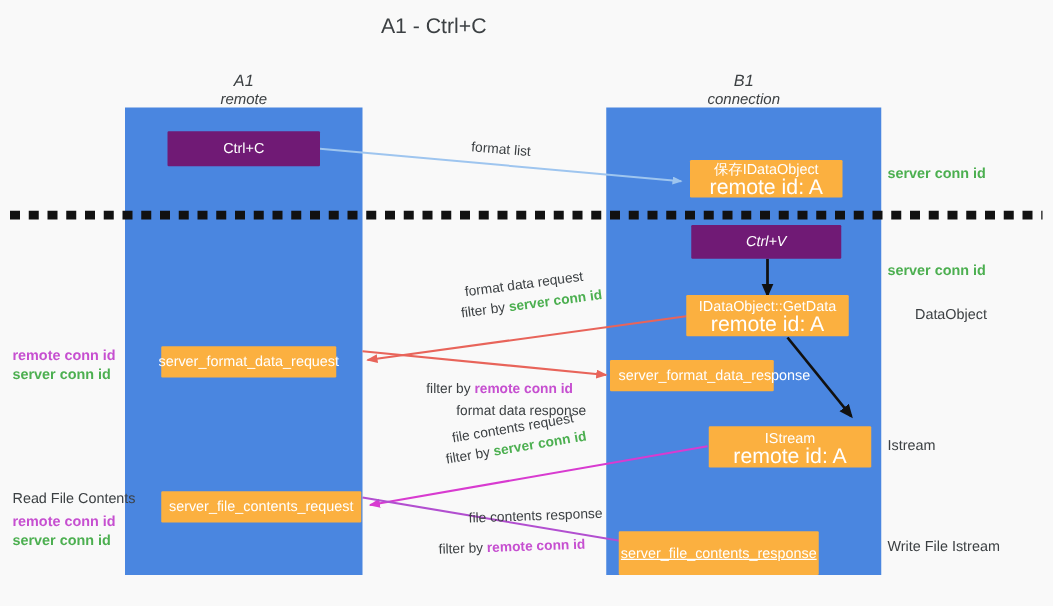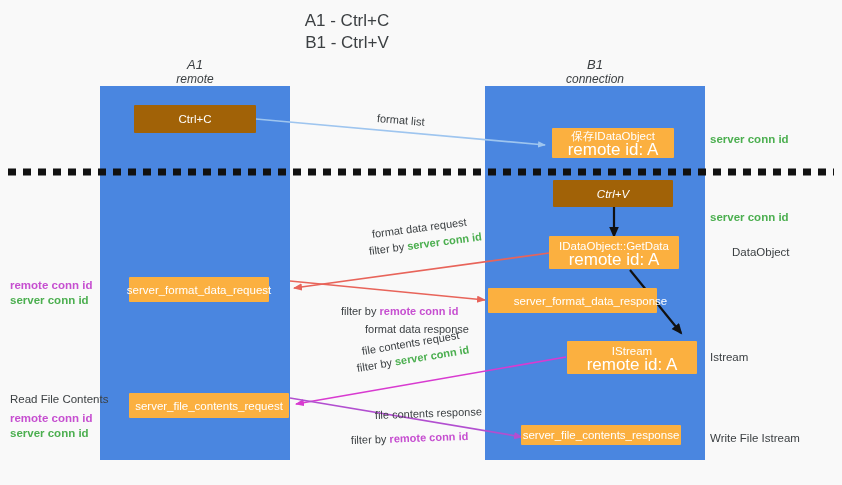--- a/index.html
+++ b/index.html
@@ -28,21 +28,21 @@
   
   .lane{position:absolute;background:#4a86e0;}
 
   
   .box{
     position:absolute;box-sizing:border-box;
     display:flex;flex-direction:column;align-items:center;justify-content:center;
     color:#ffffff;font-size:11.5px;line-height:14px;text-align:center;
     border-radius:1px;
   }
-  .box.green{background:#a16207;}
+  .box.green{background:#701a75;}
   .box.orange{background:#fbb040;}
   .box .l2{font-size:17px;}
 
   
   .side{
     position:absolute;font-size:11.5px;line-height:15px;color:#3c4043;
     white-space:nowrap;
   }
   .side.green{color:#4caf50;font-weight:bold;}
   .side.purple{color:#c64fd0;font-weight:bold;}
@@ -60,21 +60,20 @@
   svg.overlay{position:absolute;left:0;top:0;width:842px;height:485px;
     pointer-events:none;}
 </style>
 </head>
 <body>
 
 <div id="stage">
 
   <div class="title">
     <div>A1 - Ctrl+C</div>
-    <div>B1 - Ctrl+V</div>
   </div>
 
   <div class="col-head" style="left:100px;top:58px;width:190px;">
     <div class="big">A1</div>
     <div>remote</div>
   </div>
   <div class="col-head" style="left:485px;top:58px;width:220px;">
     <div class="big">B1</div>
     <div>connection</div>
   </div>
@@ -133,34 +132,34 @@
 
   <div class="box orange" style="left:549px;top:236px;width:130px;height:33px;">
     <div>IDataObject::GetData</div>
     <div class="l2">remote id: A</div>
   </div>
 
   <div class="box orange" style="left:129px;top:277px;width:140px;height:25px;">
     <div>server_format_data_request</div>
   </div>
 
-  <div class="box orange" style="left:488px;top:288px;width:169px;height:25px;padding-left:36px;">
+  <div class="box orange" style="left:488px;top:288px;width:131px;height:25px;padding-left:36px;">
     <div>server_format_data_response</div>
   </div>
 
   <div class="box orange" style="left:567px;top:341px;width:130px;height:33px;">
     <div>IStream</div>
     <div class="l2">remote id: A</div>
   </div>
 
   <div class="box orange" style="left:129px;top:393px;width:160px;height:25px;">
     <div>server_file_contents_request</div>
   </div>
 
-  <div class="box orange" style="left:521px;top:425px;width:160px;height:20px;">
+  <div class="box orange" style="left:495px;top:425px;width:160px;height:35px;text-decoration:underline;">
     <div>server_file_contents_response</div>
   </div>
 
   <div class="side green" style="left:710px;top:132px;">server conn id</div>
 
   <div class="side green" style="left:710px;top:210px;">server conn id</div>
 
   <div class="side dark" style="left:732px;top:245px;">DataObject</div>
 
   <div class="side dark" style="left:710px;top:350px;">Istream</div>

